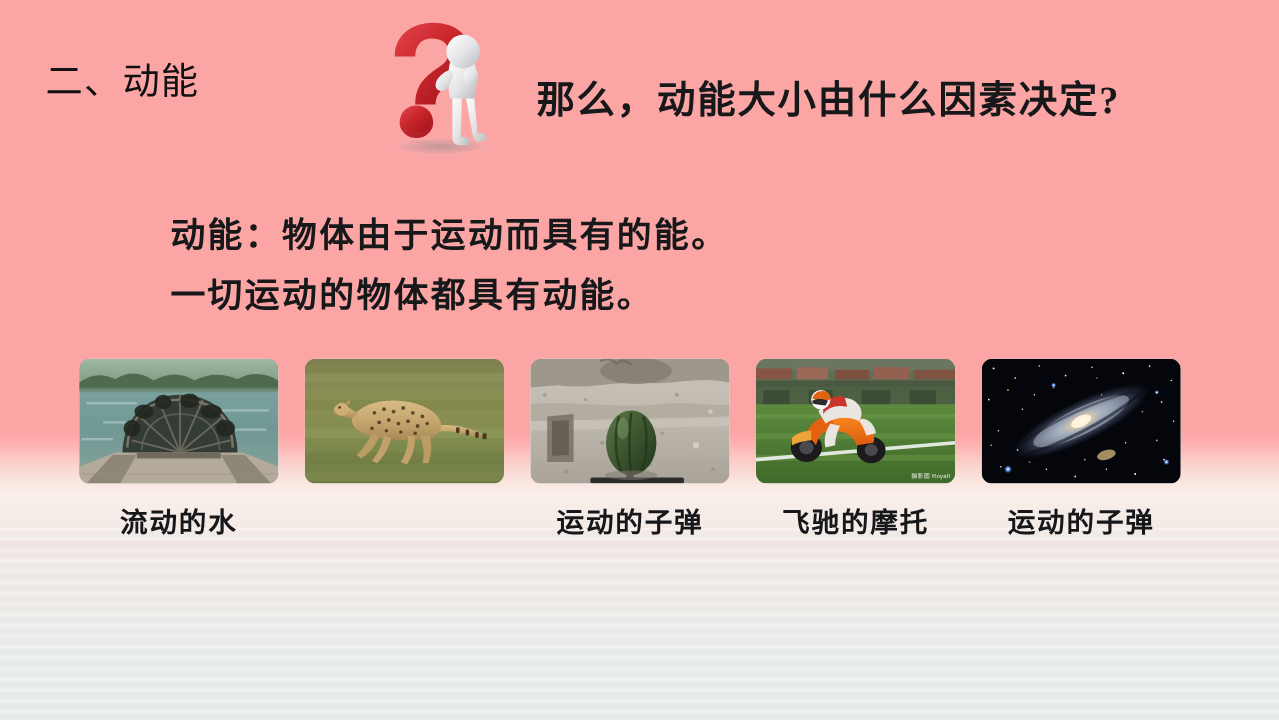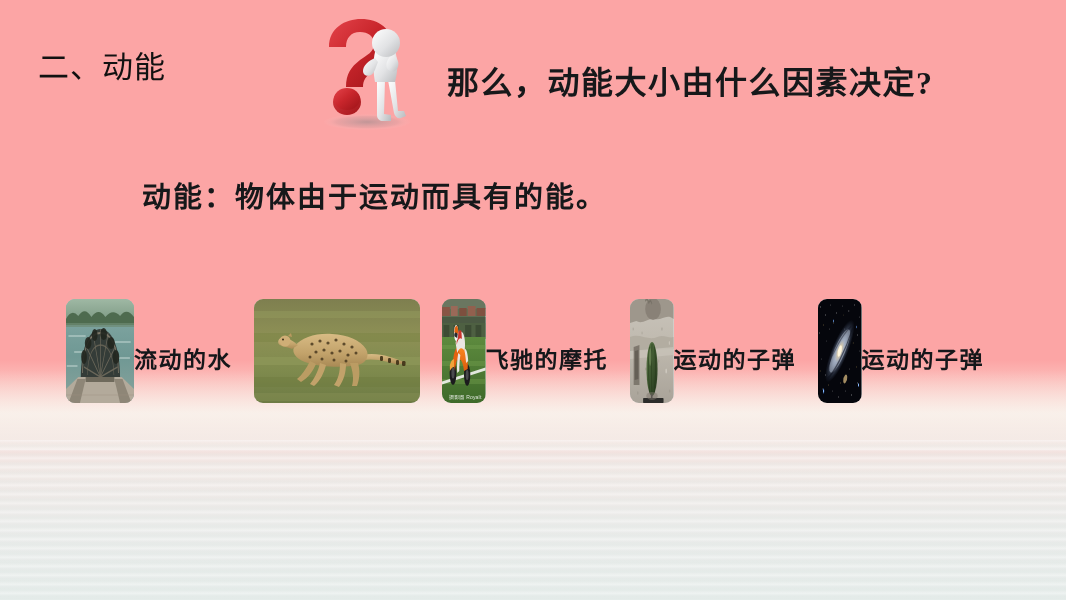--- a/index.html
+++ b/index.html
@@ -109,21 +109,21 @@
     position: absolute;
     left: 66px;
     top: 299px;
     display: flex;
     align-items: flex-start;
     gap: 22px;
   }
   .card {
     width: 166px;
     display: flex;
-    flex-direction: row;
+    flex-direction: column;
     align-items: center;
   }
   .thumb {
     width: 166px;
     height: 104px;
     border-radius: 9px;
     overflow: hidden;
     position: relative;
     background: #ddd;
   }
@@ -203,20 +203,21 @@
 
         <circle cx="81" cy="29" r="14" fill="url(#greyg)"></circle>
       </g>
     </svg>
   </div>
 
   <div class="question-text">那么，动能大小由什么因素决定?</div>
 
   <div class="body-block">
     <div class="body-line">动能：物体由于运动而具有的能。</div>
+    <div class="body-line">一切运动的物体都具有动能。</div>
   </div>
 
   <div class="strip">
 
     <div class="card">
       <div class="thumb">
         <svg viewBox="0 0 166 104" preserveAspectRatio="none" xmlns="http://www.w3.org/2000/svg">
           <defs>
             <linearGradient id="w1sky" x1="0" y1="0" x2="0" y2="1">
               <stop offset="0%" stop-color="#9fb8a4"></stop>
@@ -347,93 +348,20 @@
             </g>
           </g>
         </svg>
       </div>
     </div>
 
     <div class="card">
       <div class="thumb">
         <svg viewBox="0 0 166 104" preserveAspectRatio="none" xmlns="http://www.w3.org/2000/svg">
           <defs>
-            <linearGradient id="m3grass" x1="0" y1="0" x2="0" y2="1">
-              <stop offset="0%" stop-color="#5d8a3e"></stop>
-              <stop offset="100%" stop-color="#3f6a2a"></stop>
-            </linearGradient>
-            <linearGradient id="m3or" x1="0" y1="0" x2="0" y2="1">
-              <stop offset="0%" stop-color="#fb8a21"></stop>
-              <stop offset="100%" stop-color="#dd5b0d"></stop>
-            </linearGradient>
-          </defs>
-
-          <rect width="166" height="40" fill="#5f6f54"></rect>
-          <g opacity=".7">
-            <rect y="0" width="166" height="10" fill="#6f7a66"></rect>
-            <rect x="0" y="8" width="30" height="9" fill="#9b4b3f"></rect>
-            <rect x="34" y="7" width="26" height="10" fill="#b4675a"></rect>
-            <rect x="66" y="9" width="28" height="8" fill="#8a4236"></rect>
-            <rect x="98" y="7" width="30" height="10" fill="#a85a4c"></rect>
-            <rect x="132" y="9" width="34" height="8" fill="#8d4739"></rect>
-            <rect y="18" width="166" height="6" fill="#44513c"></rect>
-          </g>
-          <rect y="24" width="166" height="14" fill="#4e6042"></rect>
-          <g opacity=".6" fill="#33402c">
-            <rect x="6" y="26" width="22" height="12"></rect>
-            <rect x="44" y="26" width="20" height="12"></rect>
-            <rect x="88" y="26" width="24" height="12"></rect>
-            <rect x="128" y="26" width="22" height="12"></rect>
-          </g>
-
-          <rect y="38" width="166" height="66" fill="url(#m3grass)"></rect>
-          <g opacity=".35" fill="#7ba653">
-            <rect y="46" width="166" height="4"></rect>
-            <rect y="62" width="166" height="5"></rect>
-            <rect y="80" width="166" height="5"></rect>
-          </g>
-
-          <path d="M0 84 L166 70" stroke="#f2f4ef" stroke-width="3" opacity=".9" fill="none"></path>
-
-          <g transform="translate(0,2)">
-
-            <ellipse cx="42" cy="72" rx="13" ry="12" fill="#1b1b1d"></ellipse>
-            <ellipse cx="42" cy="72" rx="6" ry="5.5" fill="#4a4a4e"></ellipse>
-
-            <ellipse cx="96" cy="74" rx="12" ry="11" fill="#1b1b1d"></ellipse>
-            <ellipse cx="96" cy="74" rx="5.5" ry="5" fill="#4a4a4e"></ellipse>
-
-            <path d="M52 52 C62 44 76 42 88 48 C96 52 100 60 98 68 L84 70 C80 60 70 56 58 60 Z" fill="url(#m3or)"></path>
-            <path d="M42 60 C46 50 54 46 62 46 L66 54 C58 56 52 62 50 70 Z" fill="#e4620f"></path>
-
-            <path d="M88 48 C94 48 99 53 100 60 L92 62 C90 56 88 52 86 50 Z" fill="#f0f2f3" opacity=".9"></path>
-
-            <path d="M52 42 C58 32 70 28 80 32 C88 36 90 44 86 50 C78 46 66 46 58 52 Z" fill="#e9e6e2"></path>
-            <path d="M56 36 C60 30 68 28 74 30 L76 38 C68 36 60 38 56 44 Z" fill="#c9342c"></path>
-
-            <circle cx="54" cy="32" r="8" fill="#f4f5f5"></circle>
-            <path d="M47 31 C48 27 52 24 57 25 C61 26 62 29 62 32 L54 34 Z" fill="#e1620f"></path>
-            <path d="M47 33 C50 31 56 31 60 33 L58 37 C53 36 49 36 47 35 Z" fill="#2b2b2e"></path>
-
-            <path d="M62 52 C58 58 56 66 58 72 L66 70 C66 64 68 58 70 54 Z" fill="#e9e6e2"></path>
-
-            <path d="M30 64 C34 60 40 58 46 58 L46 66 C40 66 34 68 30 70 Z" fill="#f0a33a"></path>
-          </g>
-          </svg>
-          <div></div>
-
-        <span class="wm">摄影图 Royalt</span>
-      </div>
-      <div class="caption">飞驰的摩托</div>
-    </div>
-
-    <div class="card">
-      <div class="thumb">
-        <svg viewBox="0 0 166 104" preserveAspectRatio="none" xmlns="http://www.w3.org/2000/svg">
-          <defs>
             <linearGradient id="b4sand" x1="0" y1="0" x2="0" y2="1">
               <stop offset="0%" stop-color="#c9c4bb"></stop>
               <stop offset="45%" stop-color="#bfb9ae"></stop>
               <stop offset="100%" stop-color="#a9a399"></stop>
             </linearGradient>
             <linearGradient id="b4mel" x1="0" y1="0" x2="1" y2="1">
               <stop offset="0%" stop-color="#5e7a49"></stop>
               <stop offset="40%" stop-color="#425c33"></stop>
               <stop offset="100%" stop-color="#22341a"></stop>
             </linearGradient>
@@ -470,20 +398,93 @@
             <path d="M94 48 C98 60 98 82 92 94"></path>
           </g>
           <ellipse cx="77" cy="58" rx="5" ry="9" fill="#9cb47f" opacity=".33"></ellipse>
 
           <rect x="80" y="95" width="6" height="7" fill="#3a3a38"></rect>
           <rect x="50" y="99" width="78" height="5" rx="1.5" fill="#2c2c2a"></rect>
           <ellipse cx="84" cy="97" rx="22" ry="4" fill="#7d766b" opacity=".5"></ellipse>
         </svg>
       </div>
       <div class="caption">运动的子弹</div>
+    </div>
+
+    <div class="card">
+      <div class="thumb">
+        <svg viewBox="0 0 166 104" preserveAspectRatio="none" xmlns="http://www.w3.org/2000/svg">
+          <defs>
+            <linearGradient id="m3grass" x1="0" y1="0" x2="0" y2="1">
+              <stop offset="0%" stop-color="#5d8a3e"></stop>
+              <stop offset="100%" stop-color="#3f6a2a"></stop>
+            </linearGradient>
+            <linearGradient id="m3or" x1="0" y1="0" x2="0" y2="1">
+              <stop offset="0%" stop-color="#fb8a21"></stop>
+              <stop offset="100%" stop-color="#dd5b0d"></stop>
+            </linearGradient>
+          </defs>
+
+          <rect width="166" height="40" fill="#5f6f54"></rect>
+          <g opacity=".7">
+            <rect y="0" width="166" height="10" fill="#6f7a66"></rect>
+            <rect x="0" y="8" width="30" height="9" fill="#9b4b3f"></rect>
+            <rect x="34" y="7" width="26" height="10" fill="#b4675a"></rect>
+            <rect x="66" y="9" width="28" height="8" fill="#8a4236"></rect>
+            <rect x="98" y="7" width="30" height="10" fill="#a85a4c"></rect>
+            <rect x="132" y="9" width="34" height="8" fill="#8d4739"></rect>
+            <rect y="18" width="166" height="6" fill="#44513c"></rect>
+          </g>
+          <rect y="24" width="166" height="14" fill="#4e6042"></rect>
+          <g opacity=".6" fill="#33402c">
+            <rect x="6" y="26" width="22" height="12"></rect>
+            <rect x="44" y="26" width="20" height="12"></rect>
+            <rect x="88" y="26" width="24" height="12"></rect>
+            <rect x="128" y="26" width="22" height="12"></rect>
+          </g>
+
+          <rect y="38" width="166" height="66" fill="url(#m3grass)"></rect>
+          <g opacity=".35" fill="#7ba653">
+            <rect y="46" width="166" height="4"></rect>
+            <rect y="62" width="166" height="5"></rect>
+            <rect y="80" width="166" height="5"></rect>
+          </g>
+
+          <path d="M0 84 L166 70" stroke="#f2f4ef" stroke-width="3" opacity=".9" fill="none"></path>
+
+          <g transform="translate(0,2)">
+
+            <ellipse cx="42" cy="72" rx="13" ry="12" fill="#1b1b1d"></ellipse>
+            <ellipse cx="42" cy="72" rx="6" ry="5.5" fill="#4a4a4e"></ellipse>
+
+            <ellipse cx="96" cy="74" rx="12" ry="11" fill="#1b1b1d"></ellipse>
+            <ellipse cx="96" cy="74" rx="5.5" ry="5" fill="#4a4a4e"></ellipse>
+
+            <path d="M52 52 C62 44 76 42 88 48 C96 52 100 60 98 68 L84 70 C80 60 70 56 58 60 Z" fill="url(#m3or)"></path>
+            <path d="M42 60 C46 50 54 46 62 46 L66 54 C58 56 52 62 50 70 Z" fill="#e4620f"></path>
+
+            <path d="M88 48 C94 48 99 53 100 60 L92 62 C90 56 88 52 86 50 Z" fill="#f0f2f3" opacity=".9"></path>
+
+            <path d="M52 42 C58 32 70 28 80 32 C88 36 90 44 86 50 C78 46 66 46 58 52 Z" fill="#e9e6e2"></path>
+            <path d="M56 36 C60 30 68 28 74 30 L76 38 C68 36 60 38 56 44 Z" fill="#c9342c"></path>
+
+            <circle cx="54" cy="32" r="8" fill="#f4f5f5"></circle>
+            <path d="M47 31 C48 27 52 24 57 25 C61 26 62 29 62 32 L54 34 Z" fill="#e1620f"></path>
+            <path d="M47 33 C50 31 56 31 60 33 L58 37 C53 36 49 36 47 35 Z" fill="#2b2b2e"></path>
+
+            <path d="M62 52 C58 58 56 66 58 72 L66 70 C66 64 68 58 70 54 Z" fill="#e9e6e2"></path>
+
+            <path d="M30 64 C34 60 40 58 46 58 L46 66 C40 66 34 68 30 70 Z" fill="#f0a33a"></path>
+          </g>
+          </svg>
+          <div></div>
+
+        <span class="wm">摄影图 Royalt</span>
+      </div>
+      <div class="caption">飞驰的摩托</div>
     </div>
 
     <div class="card">
       <div class="thumb">
         <svg viewBox="0 0 166 104" preserveAspectRatio="none" xmlns="http://www.w3.org/2000/svg">
           <defs>
             <radialGradient id="g5core" cx="50%" cy="50%" r="50%">
               <stop offset="0%" stop-color="#fff3d4"></stop>
               <stop offset="35%" stop-color="#e3cfa2"></stop>
               <stop offset="100%" stop-color="rgba(180,170,150,0)"></stop>

